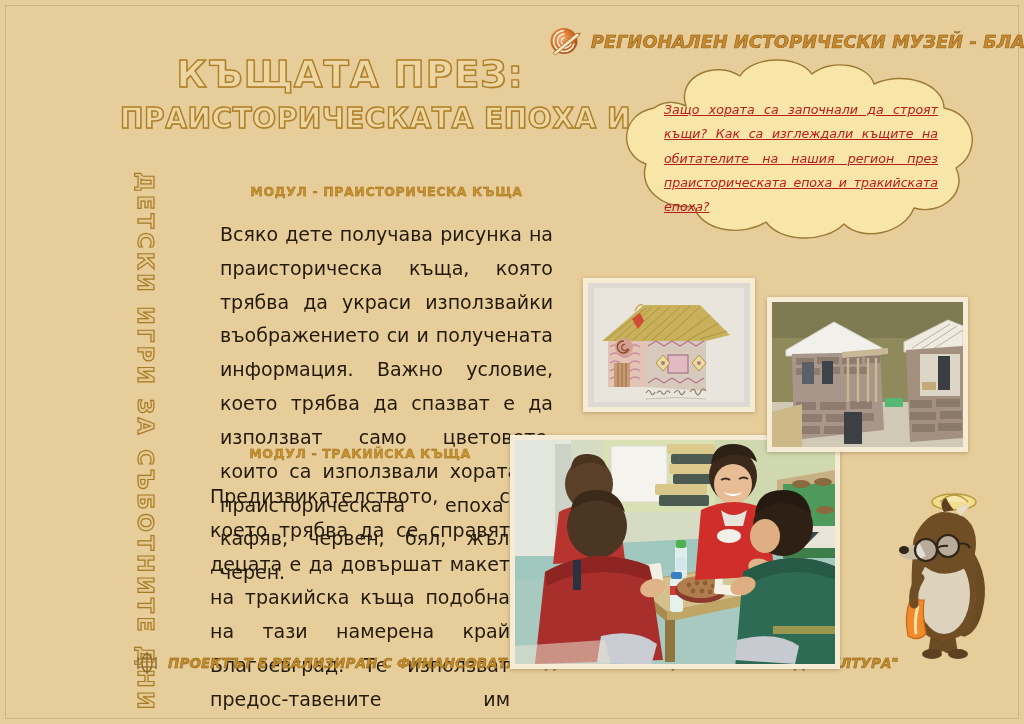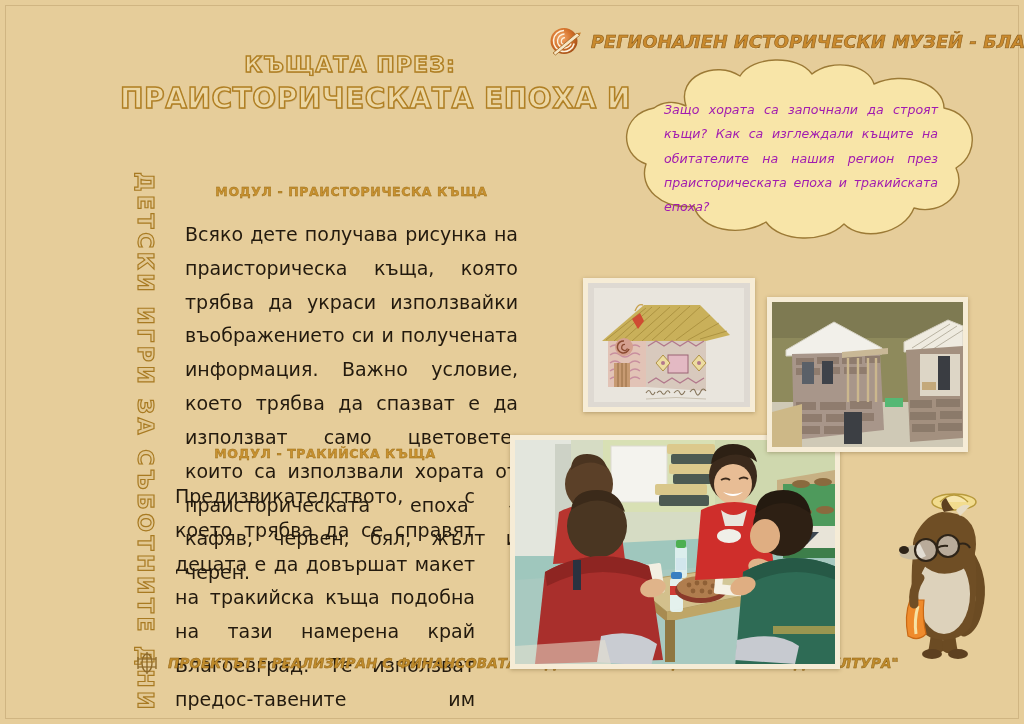--- a/index.html
+++ b/index.html
@@ -54,21 +54,21 @@
     position: absolute;
     left: 120px;
     top: 50px;
     width: 460px;
     text-align: center;
     z-index: 12;
   }
   .main-title .tline {
     font-family: "DejaVu Sans", sans-serif;
     font-weight: 700;
-    font-size: 22px;
+    font-size: 37px;
     line-height: 1.36;
     letter-spacing: 1.1px;
     color: #ecd7a4;
     -webkit-text-stroke: 1.4px #b07f23;
     text-shadow: 1px 1px 0 rgba(120,85,20,0.25);
     white-space: nowrap;
   }
   .main-title .tline.l2 { font-size: 28px; letter-spacing: 0.6px; }
 
   
@@ -83,23 +83,24 @@
   .cloud-wrap svg { position: absolute; inset: 0; width: 100%; height: 100%; }
   .cloud-text {
     position: absolute;
     left: 52px;
     top: 40px;
     width: 274px;
     font-family: "DejaVu Sans", sans-serif;
     font-style: italic;
     font-size: 12.6px;
     line-height: 1.93;
-    color: #a21caf;
+    color: #b91c1c;
     text-align: justify;
     text-align-last: left;
+    text-decoration: underline;
   }
 
   
   .vertical-title {
     position: absolute;
     left: 124px;
     top: 172px;
     width: 42px;
     height: 478px;
     z-index: 12;
@@ -113,21 +114,21 @@
     font-weight: 700;
     font-size: 22px;
     letter-spacing: 3.5px;
     color: #e2c893;
     -webkit-text-stroke: 1.2px #a87a22;
     white-space: nowrap;
     line-height: 1;
   }
 
   
-  .module { position: absolute; z-index: 12; }
+  .module { position: absolute; z-index: 12; margin-left: 35px; }
   .module-heading {
     font-family: "DejaVu Sans", sans-serif;
     font-weight: 700;
     font-size: 12.5px;
     letter-spacing: 0.6px;
     color: #c8912f;
     -webkit-text-stroke: 0.4px #9a6d18;
     text-align: center;
     margin-bottom: 11px;
   }

